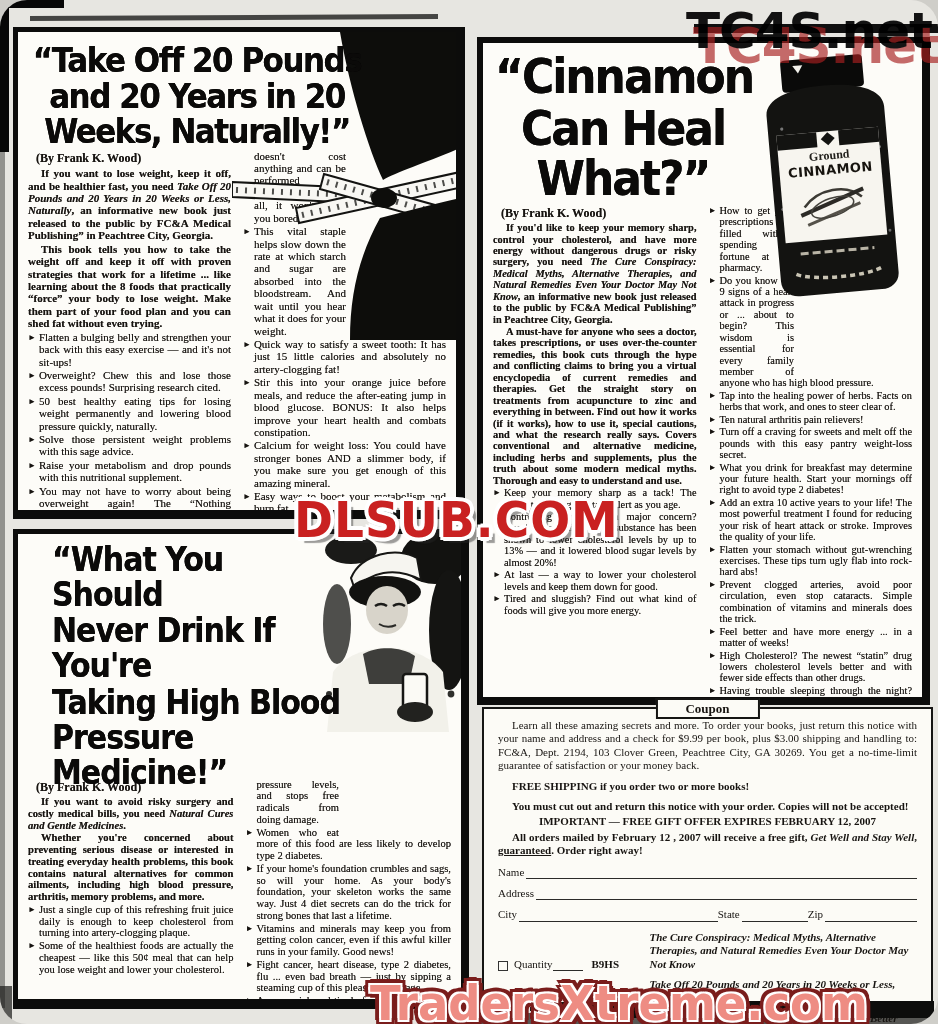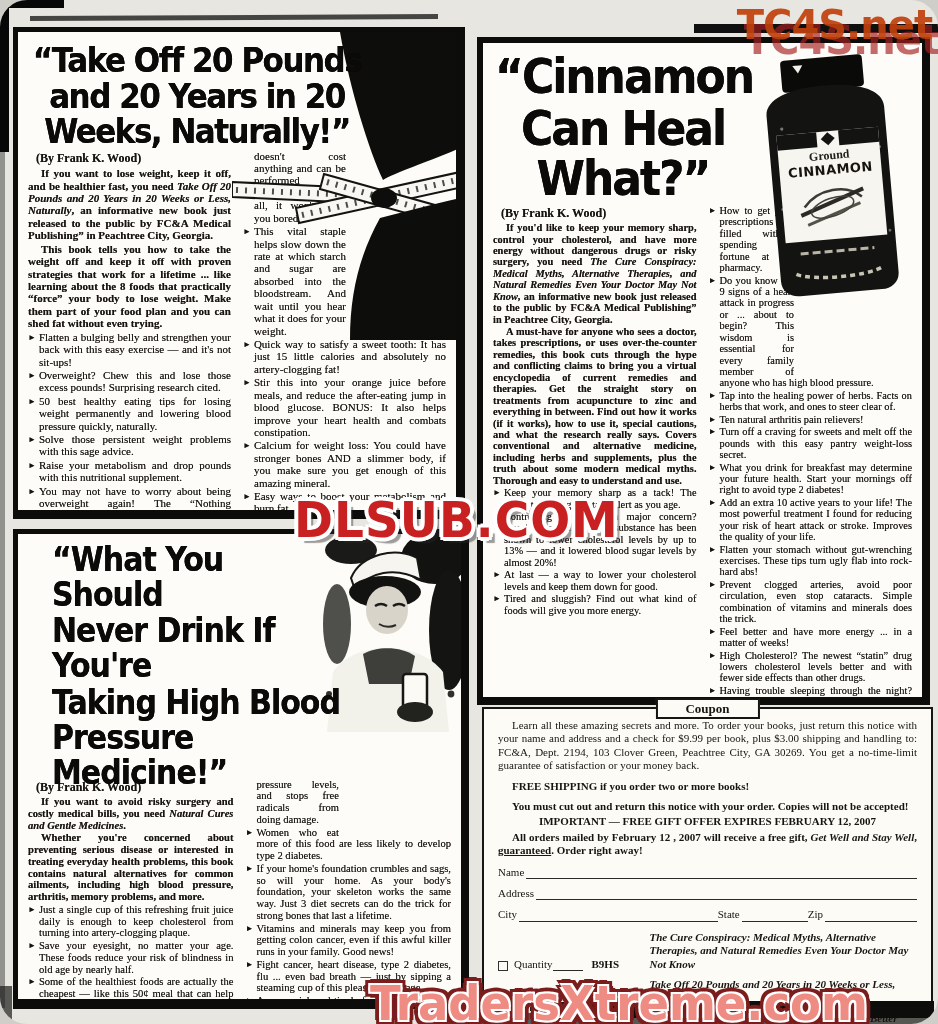--- a/index.html
+++ b/index.html
@@ -87,21 +87,21 @@
   .qrow { display:flex; align-items:flex-end; margin-bottom:7px; }
   .chk { width:10px; height:10px; border:1.6px solid #333; margin:2px 6px 0 0; flex:none; }
   .qtext { flex:none; }
   .qline { display:inline-block; width:30px; border-bottom:1.4px solid #2b2b29; height:11px; margin-right:9px; flex:none; }
   .qcode { width:52px; font-weight:700; flex:none; }
   .qtitle { flex:1; font-weight:700; font-style:italic; padding-left:6px; }
 
   
   .wm { position:absolute; font-family:"DejaVu Sans", sans-serif; font-weight:900; z-index:40; white-space:nowrap; }
   #wm-top {
-    top:2px; right:6px; font-size:40px; letter-spacing:-1px; color:#c2410c; opacity:.92;
+    top:2px; right:6px; font-size:50px; letter-spacing:-1px; color:#000000; opacity:.92;
     text-shadow:7px 15px 0 rgba(168,32,32,.72);
   }
   #wm-mid {
     top:492px; left:294px; font-size:47px; letter-spacing:1px; color:#c92121; transform:scaleY(1.05);
     text-shadow:-3px -3px 0 #fff, 3px -3px 0 #fff, -3px 3px 0 #fff, 3px 3px 0 #fff,
                  0 -4px 0 #fff, 0 4px 0 #fff, -4px 0 0 #fff, 4px 0 0 #fff,
                  6px 6px 1px rgba(40,40,40,.45);
   }
   #wm-bottom {
     top:977px; left:370px; font-size:45px; color:#ee8c83; transform:scaleY(1.06);
@@ -263,31 +263,30 @@
       <div class="col">
         <p class="byline">(By Frank K. Wood)</p>
         <div>
 
         <p class="para">If you want to avoid risky surgery and costly medical bills, you need <i>Natural Cures and Gentle Medicines</i>.</p>
             <p class="para">Whether you're concerned about preventing serious disease or interested in treating everyday health problems, this book contains natural alternatives for common ailments, including high blood pressure, arthritis, memory problems, and more.</p>
           </div>
         <div>
 
         <p class="b"><span class="tri">►</span><span>Just a single cup of this refreshing fruit juice daily is enough to keep cholesterol from turning into artery-clogging plaque.</span></p>
-            <p class="b"><span class="tri">►</span><span>Save your eyesight, no matter your age. These foods reduce your risk of blindness in old age by nearly half.</span></p>
             <p class="b"><span class="tri">►</span><span>Some of the healthiest foods are actually the cheapest — like this 50¢ meal that can help you lose weight and lower your cholesterol.</span></p>
           </div>
       </div>
       <div class="col">
         <div class="spacer-r"></div>
         <p class="lead">pressure levels, and stops free radicals from doing damage.</p>
         <div>
 
         <p class="b"><span class="tri">►</span><span>Women who eat more of this food are less likely to develop type 2 diabetes.</span></p>
-            <p class="b"><span class="tri">►</span><span>If your home's foundation crumbles and sags, so will your home. As your body's foundation, your skeleton works the same way. Just 3 diet secrets can do the trick for strong bones that last a lifetime.</span></p>
+            <p class="b"><span class="tri">►</span><span>If your home's foundation crumbles and sags, so will your home. As your body's foundation, your skeleton works the same way. Just 4 diet secrets can do the trick for strong bones that last a lifetime.</span></p>
             <p class="b"><span class="tri">►</span><span>Vitamins and minerals may keep you from getting colon cancer, even if this awful killer runs in your family. Good news!</span></p>
             <p class="b"><span class="tri">►</span><span>Fight cancer, heart disease, type 2 diabetes, flu ... even bad breath — just by sipping a steaming cup of this pleasant beverage.</span></p>
             <p class="b"><span class="tri">►</span><span>Are you sick and tired of spending too much time and too much money on doctors and drugs that fail to help your arthritis? Try this vitamin remedy.</span></p>
           </div>
 
       </div>
     </div>
   </div>
 
   <div id="coupon">

